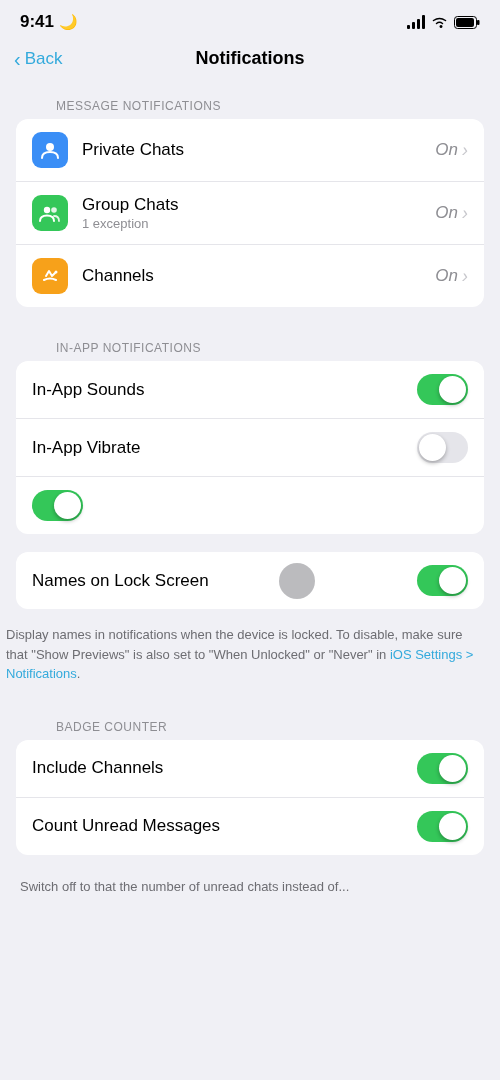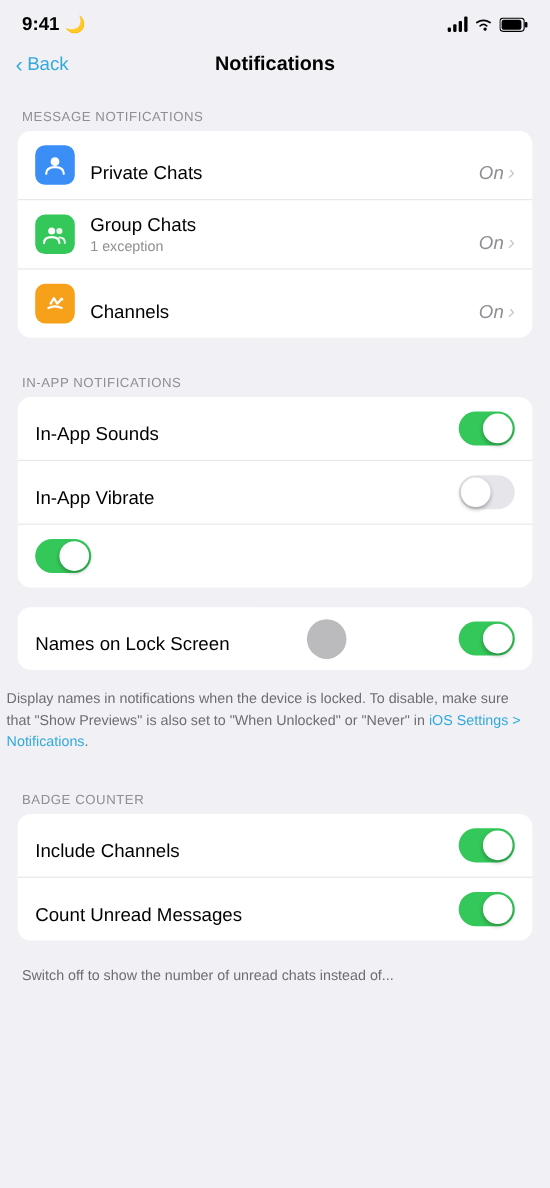--- a/index.html
+++ b/index.html
@@ -77,34 +77,35 @@
     }
 
     
     .section-header {
       padding: 16px 20px 6px 20px;
       font-size: 12px;
       font-weight: 500;
       color: #8e8e93;
       letter-spacing: 0.5px;
       text-transform: uppercase;
+      margin-left: 36px;
     }
 
     
     .card {
       background: #fff;
       border-radius: 12px;
       margin: 0 16px 18px 16px;
       overflow: hidden;
     }
 
     
     .list-item {
       display: flex;
-      align-items: flex-end;
+      align-items: center;
       padding: 13px 16px;
       border-bottom: 1px solid #e5e5ea;
       min-height: 56px;
     }
     .list-item:last-child {
       border-bottom: none;
     }
 
     
     .item-icon {
@@ -360,13 +361,13 @@
     <div class="item-content">
       <div class="item-title">Count Unread Messages</div>
     </div>
     <div class="toggle on">
       <div class="toggle-knob"></div>
     </div>
   </div>
 
 </div>
 
-<div class="bottom-note">Switch off to show the number of unread chats instead of...</div>
+<div class="bottom-note">Switch off to that the number of unread chats instead of...</div>
 
 </body></html>

